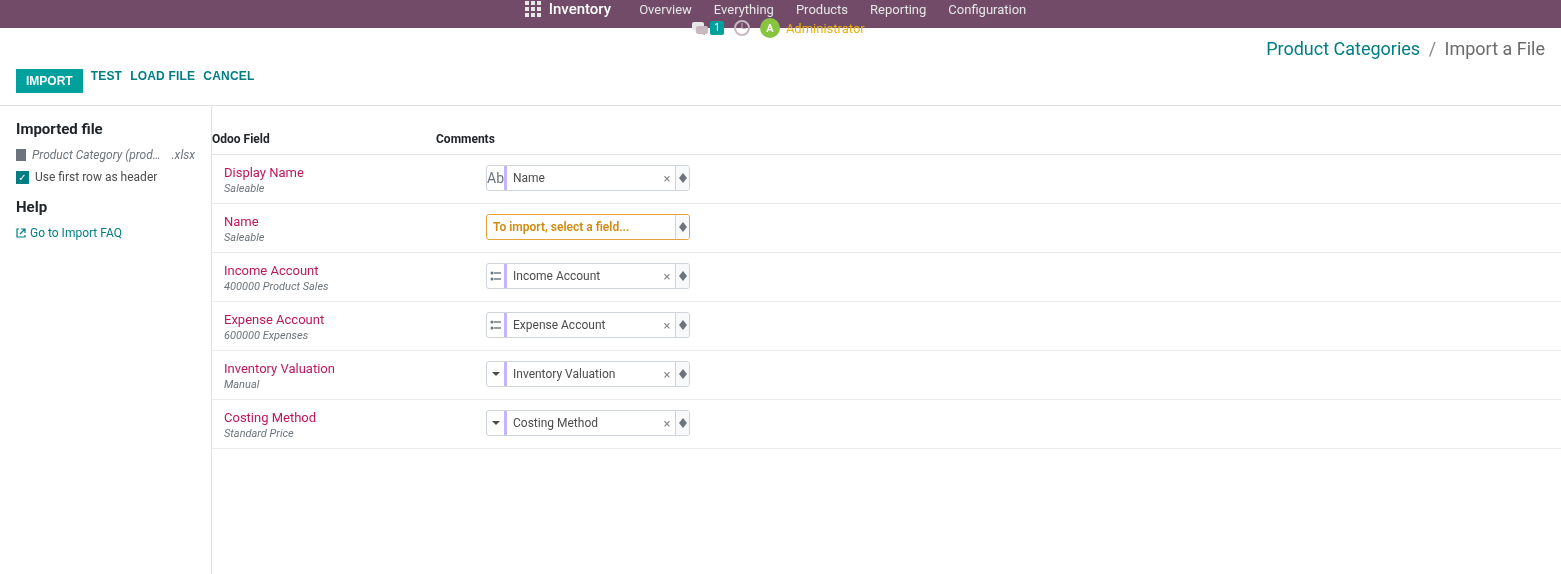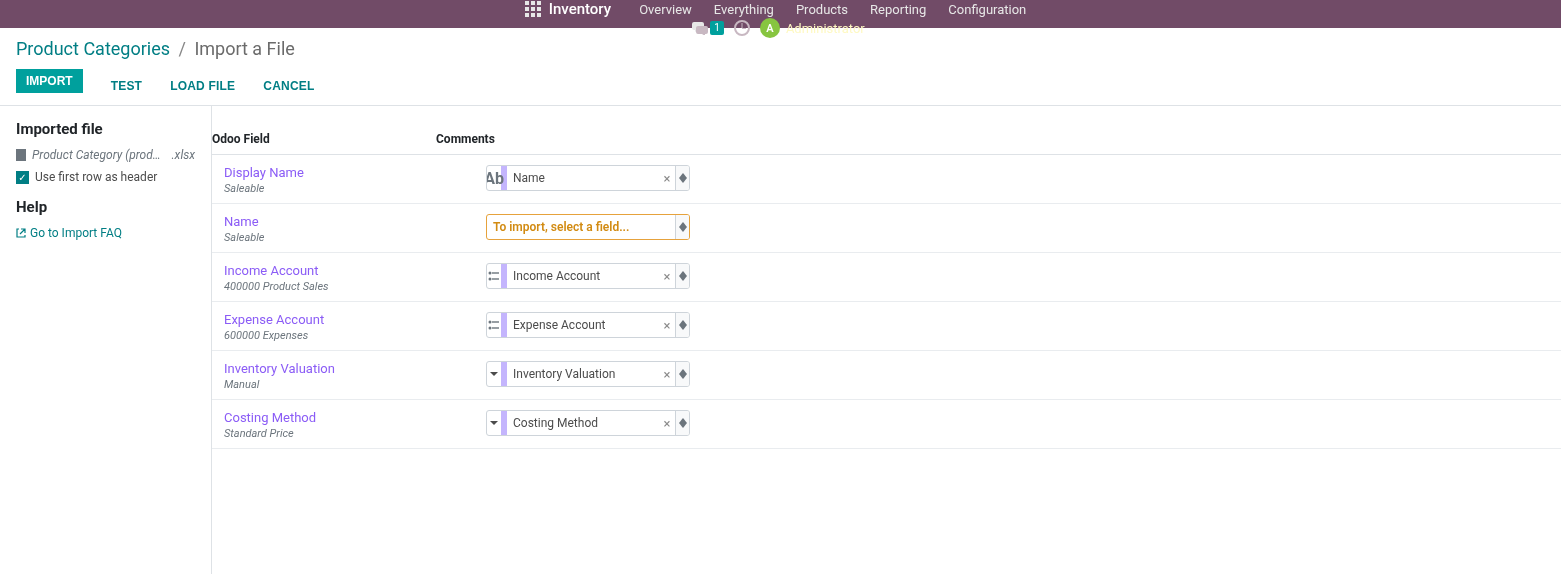--- a/index.html
+++ b/index.html
@@ -13,28 +13,28 @@
 .nav-item { color: #e7e7e7; font-size: 13px; padding: 0 10px; cursor: pointer; }
 .topbar-right { display: flex; align-items: center; gap: 10px; padding-right: 4px; }
 .chat-icon { display: flex; align-items: center; gap: 2px; cursor: pointer; }
 .chat-svg { width: 16px; height: 14px; }
 .badge { background: #00A09D; color: #fff; font-size: 10px; padding: 0 4px; border-radius: 2px; line-height: 14px; height: 14px; }
 .clock-icon { width: 16px; height: 16px; border: 2px solid #c8b8c2; border-radius: 50%; position: relative; cursor: pointer; }
 .clock-icon::before { content: ""; position: absolute; width: 1px; height: 5px; background: #c8b8c2; left: 50%; top: 1px; transform: translateX(-50%); }
 .clock-icon::after { content: ""; position: absolute; width: 4px; height: 1px; background: #c8b8c2; left: 50%; top: 50%; }
 .user { display: flex; align-items: center; gap: 6px; cursor: pointer; }
 .avatar { width: 20px; height: 20px; border-radius: 50%; background: #87C540; color: #fff; display: flex; align-items: center; justify-content: center; font-size: 11px; font-weight: 600; }
-.username { color: #fef9c3; font-size: 13px; }
+.username { color: #eab308; font-size: 13px; }
 
 .breadcrumb-bar { padding: 10px 16px 4px 16px; }
-.breadcrumb { font-size: 18px; color: #6b6b6b; }
+.breadcrumb { font-size: 18px; color: #6b6b6b; text-align: right; }
 .breadcrumb a { color: #017e84; text-decoration: none; }
 .breadcrumb .sep { color: #888; margin: 0 4px; }
 
-.action-bar { padding: 6px 16px 12px 16px; display: flex; gap: 28px; align-items: flex-end; border-bottom: 1px solid #dee2e6; }
+.action-bar { padding: 6px 16px 12px 16px; display: flex; gap: 8px; align-items: flex-start; border-bottom: 1px solid #dee2e6; }
 .btn-primary { background: #00A09D; color: #fff; border: none; padding: 5px 10px; font-size: 12px; font-weight: 600; cursor: pointer; }
 .btn-link { background: none; border: none; color: #017e84; font-size: 12px; font-weight: 600; cursor: pointer; letter-spacing: 0.2px; }
 
 .content-wrap { display: flex; }
 .sidebar { width: 212px; padding: 14px 16px; border-right: 1px solid #dee2e6; flex-shrink: 0; min-height: 480px; }
 .sidebar h3 { font-size: 15px; font-weight: 700; color: #212529; margin-bottom: 10px; }
 .file-row { display: flex; align-items: center; gap: 6px; font-size: 12px; color: #6c757d; font-style: italic; margin-bottom: 8px; }
 .file-icon { width: 10px; height: 12px; background: #6c757d; position: relative; flex-shrink: 0; }
 .file-name { flex: 1; white-space: nowrap; overflow: hidden; text-overflow: ellipsis; }
 .file-ext { font-style: italic; color: #6c757d; }
@@ -46,28 +46,28 @@
 .main { flex: 1; padding: 10px 0 0 0; }
 .alert { background: #d1ecf1; color: #0c5460; padding: 8px 14px; font-size: 12px; font-weight: 600; border: 1px solid #c5e6eb; border-left: 3px solid #bce4ea; margin: 0 8px 0 12px; }
 
 .table-head { display: flex; padding: 10px 0 8px 0; border-bottom: 1px solid #dee2e6; margin-top: 6px; }
 .col-file { width: 274px; padding-left: 12px; font-weight: 700; font-size: 12px; color: #212529; }
 .col-odoo { width: 204px; font-weight: 700; font-size: 12px; color: #212529; }
 .col-comm { flex: 1; font-weight: 700; font-size: 12px; color: #212529; padding-left: 20px; }
 
 .row { display: flex; align-items: flex-start; padding: 10px 0 8px 0; border-bottom: 1px solid #e9ecef; }
 .row .label-col { width: 274px; padding-left: 12px; }
-.row .label-col .colname { font-size: 13px; color: #8b5cf6; }
+.row .label-col .colname { font-size: 13px; color: #be185d; }
 .row .label-col .sample { font-size: 11px; color: #6c757d; font-style: italic; margin-top: 2px; }
 .row .field-col { width: 204px; }
 .row .comm-col { flex: 1; }
 
 .select-box { display: flex; align-items: center; border: 1px solid #ced4da; border-radius: 3px; height: 26px; background: #fff; cursor: pointer; overflow: hidden; }
 .select-box.highlight { border-color: #e6a23c; }
-.type-badge { width: 20px; height: 100%; border-right: 6px solid #c4b5fd; display: flex; align-items: center; justify-content: center; font-size: 16px; font-weight: 700; color: #6c757d; flex-shrink: 0; }
+.type-badge { width: 20px; height: 100%; border-right: 3px solid #c4b5fd; display: flex; align-items: center; justify-content: center; font-size: 14px; font-weight: 400; color: #6c757d; flex-shrink: 0; }
 .type-badge svg { width: 12px; height: 12px; }
 .select-val { flex: 1; padding: 0 6px; font-size: 12px; color: #4c4c4c; white-space: nowrap; overflow: hidden; text-overflow: ellipsis; }
 .select-val.placeholder { color: #d28b12; font-weight: 600; }
 .clear-x { width: 16px; color: #888; text-align: center; font-size: 13px; }
 .spinner { width: 14px; height: 100%; border-left: 1px solid #ced4da; display: flex; flex-direction: column; justify-content: center; align-items: center; background: #f8f9fa; }
 .spinner svg { width: 8px; height: 5px; }
 </style>
 </head>
 <body>
 

